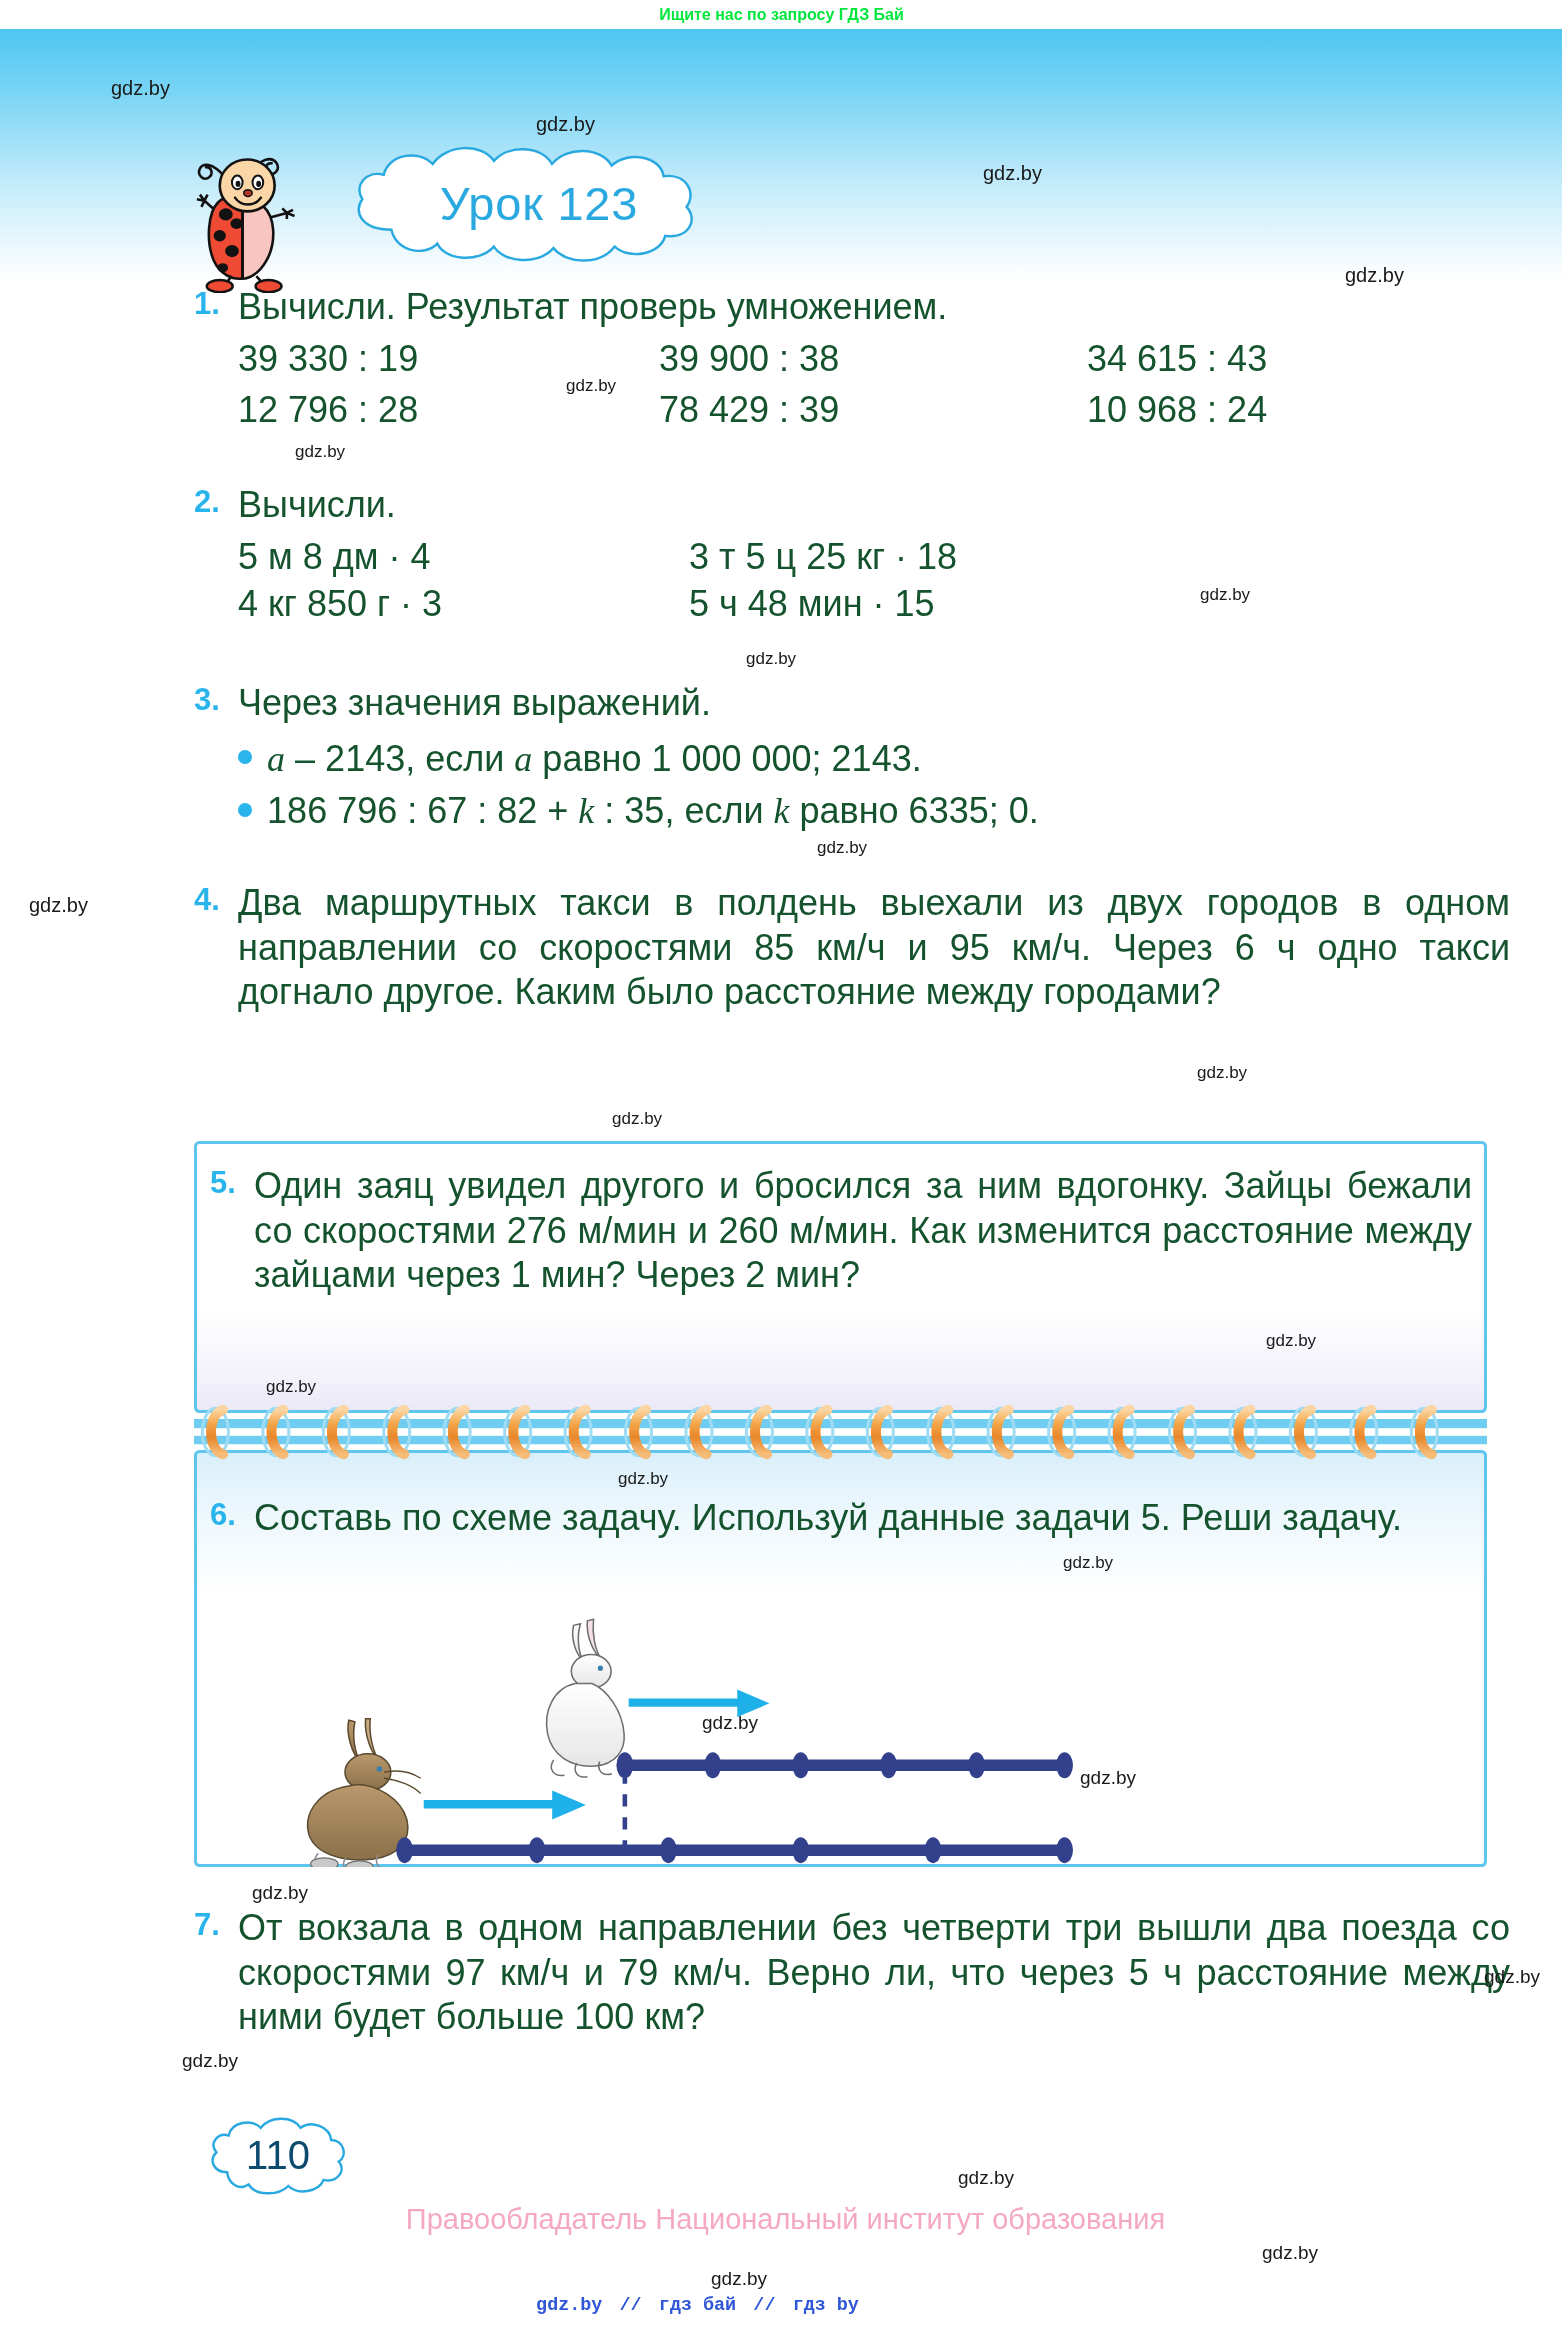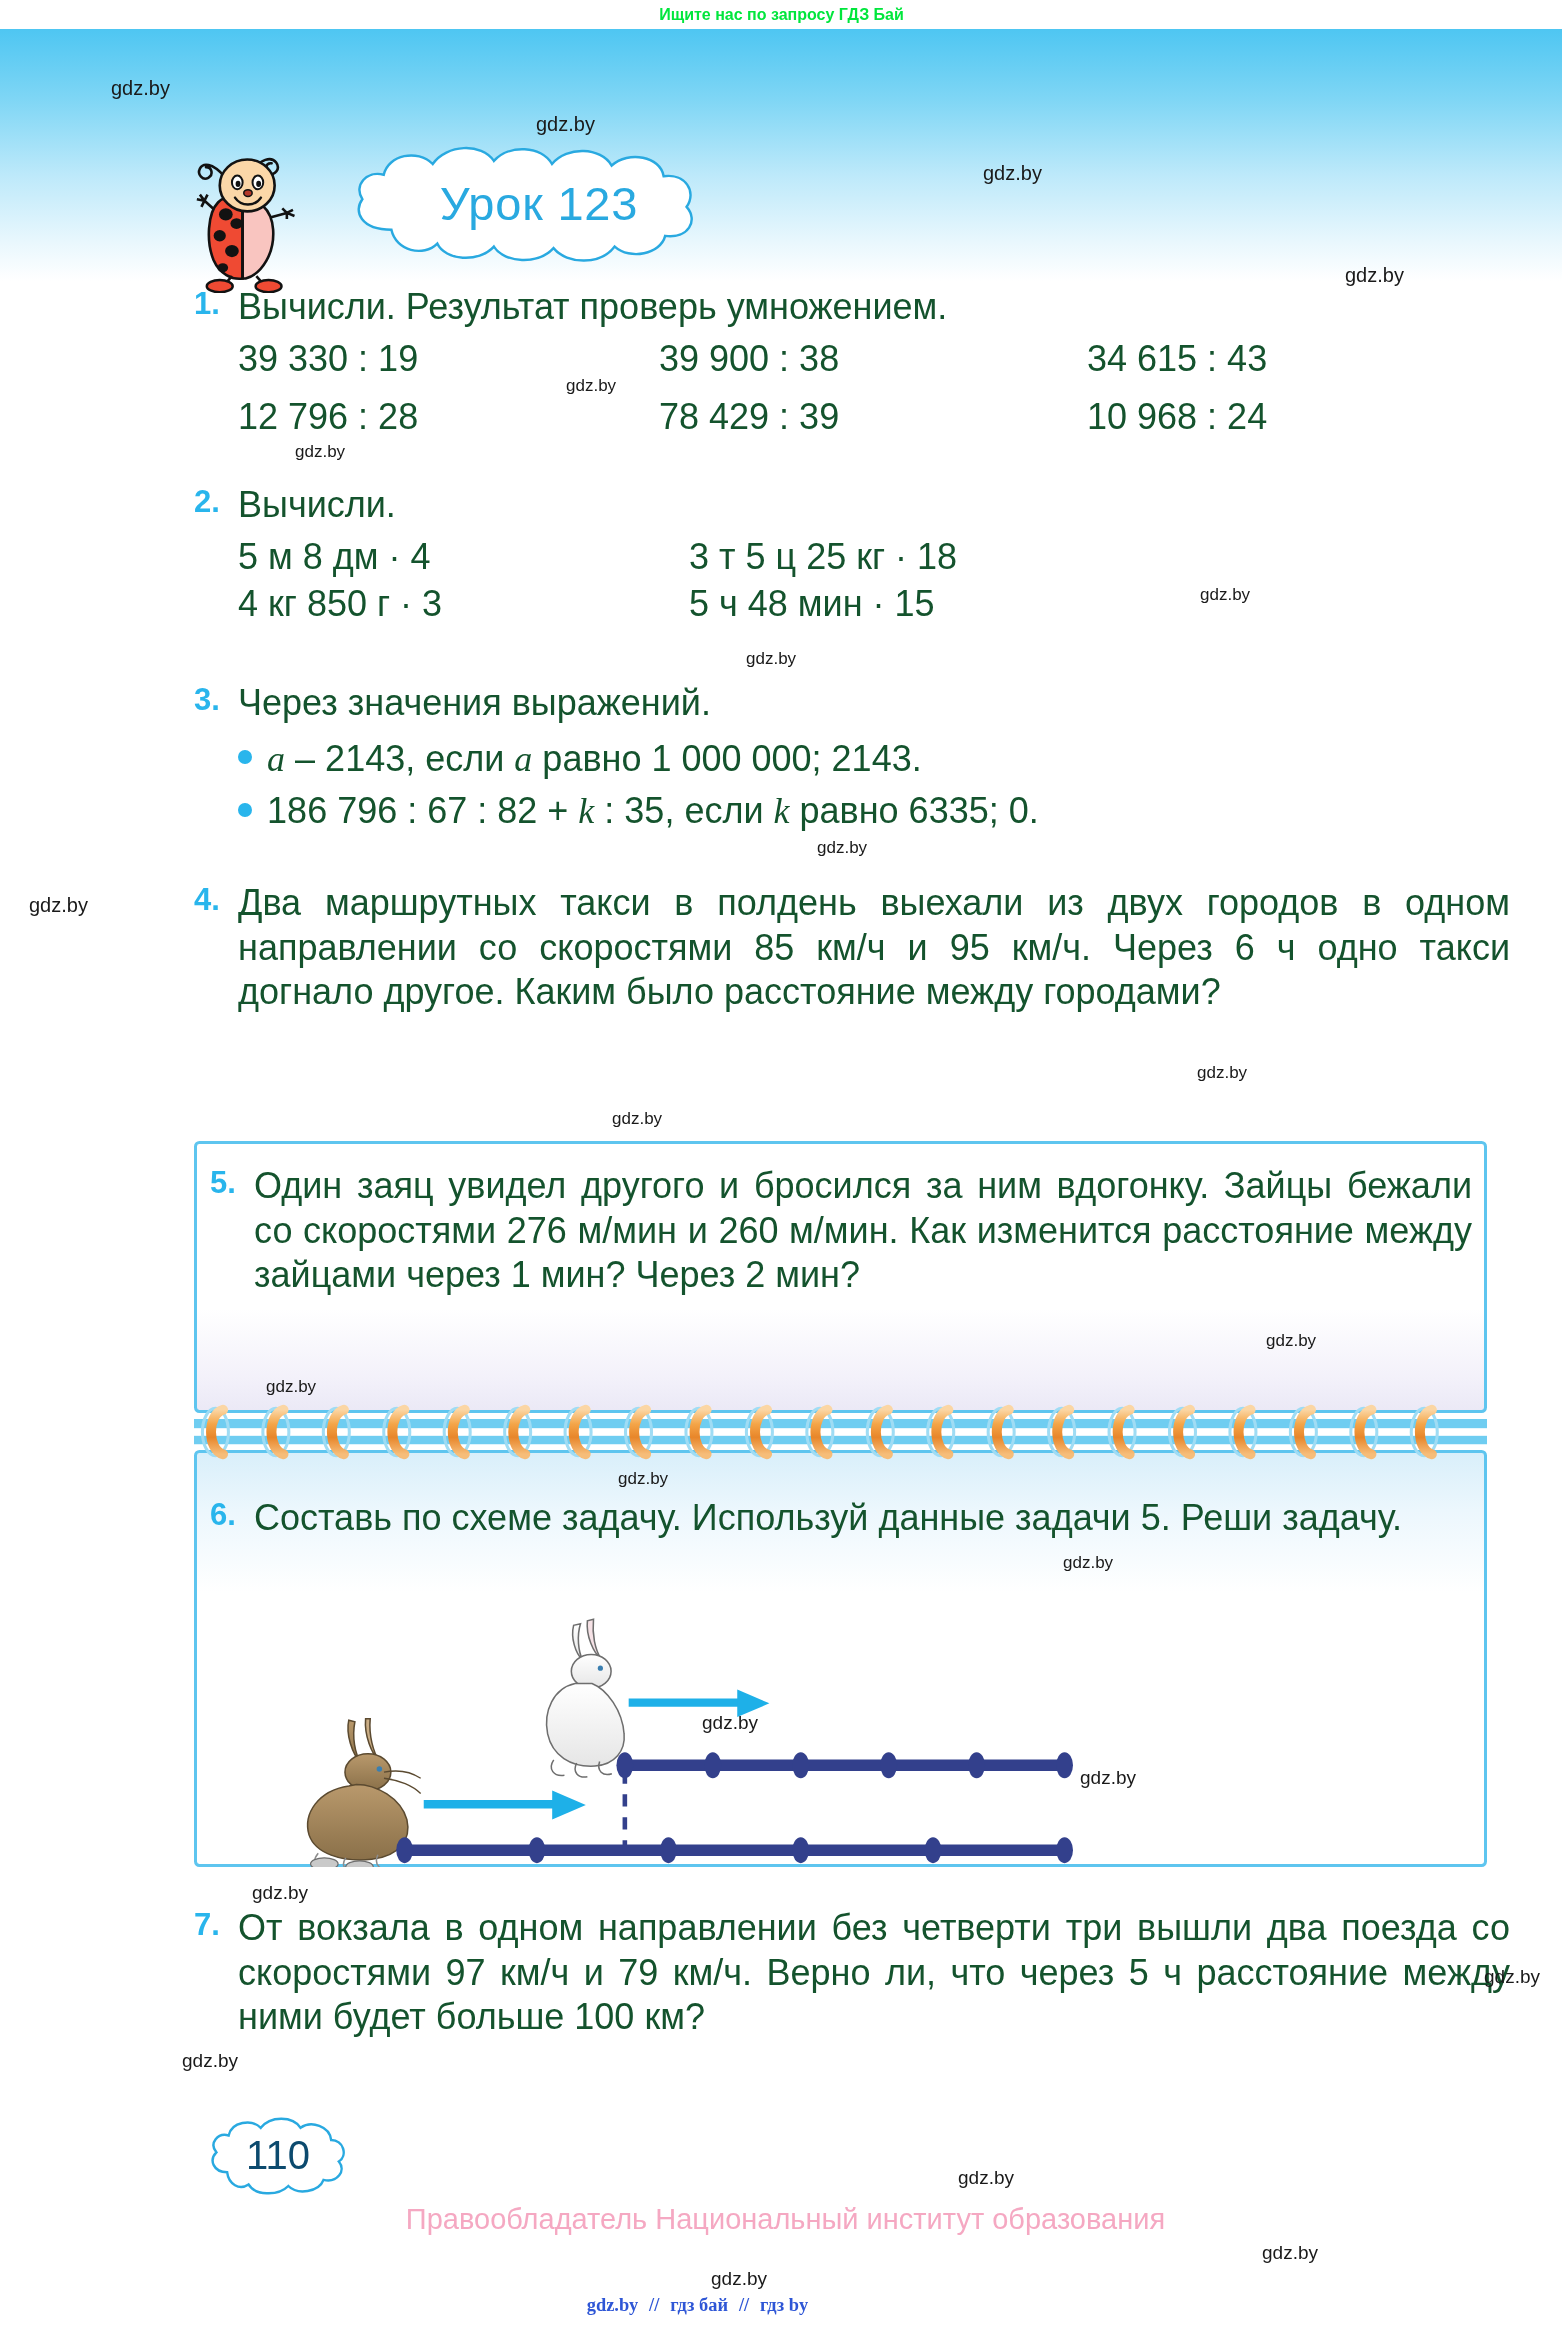--- a/index.html
+++ b/index.html
@@ -113,21 +113,21 @@
   #copyright {
     position:absolute; left:0; top:2203px; width:1563px; text-align:center;
     color:#f5a8c2; font-size:29px; z-index:14;
     font-family:"Liberation Sans", sans-serif;
     padding-left:8px;
   }
   
   #bottom-links {
     position:absolute; left:0; top:2295px; width:1395px; text-align:center;
     color:#2e56d6; font-size:18.4px; font-weight:bold; z-index:14;
-    font-family:Liberation Serif, serif;
+    font-family:Liberation Mono, monospace;
   }
   #bottom-links span { margin:0 3.1px; }
 </style>
 </head>
 <body>
 
 <div id="promo-banner">
   <span class="txt">Ищите нас по запросу ГДЗ Бай</span>
 </div>
 
@@ -193,21 +193,21 @@
                C176 164 132 160 122 138
                C104 156 68 148 62 120 Z" fill="#ffffff" stroke="#29a9e0" stroke-width="3.2"></path>
     </svg>
     <div class="label">Урок 123</div>
   </div>
 
   <div class="ex" style="left:194px; top:285px; width:1301px;">
     <div class="ex-num">1.</div>
     <div class="ex-body">
       <span class="title">Вычисли. Результат проверь умножением.</span>
-      <div class="calc-grid" style="grid-template-columns:421px 428px auto; row-gap:13px;">
+      <div class="calc-grid" style="grid-template-columns:421px 428px auto; row-gap:6px;">
         <div>39 330 : 19</div>
         <div>39 900 : 38</div>
         <div>34 615 : 43</div>
         <div>12 796 : 28</div>
         <div>78 429 : 39</div>
         <div>10 968 : 24</div>
       </div>
     </div>
   </div>
 

